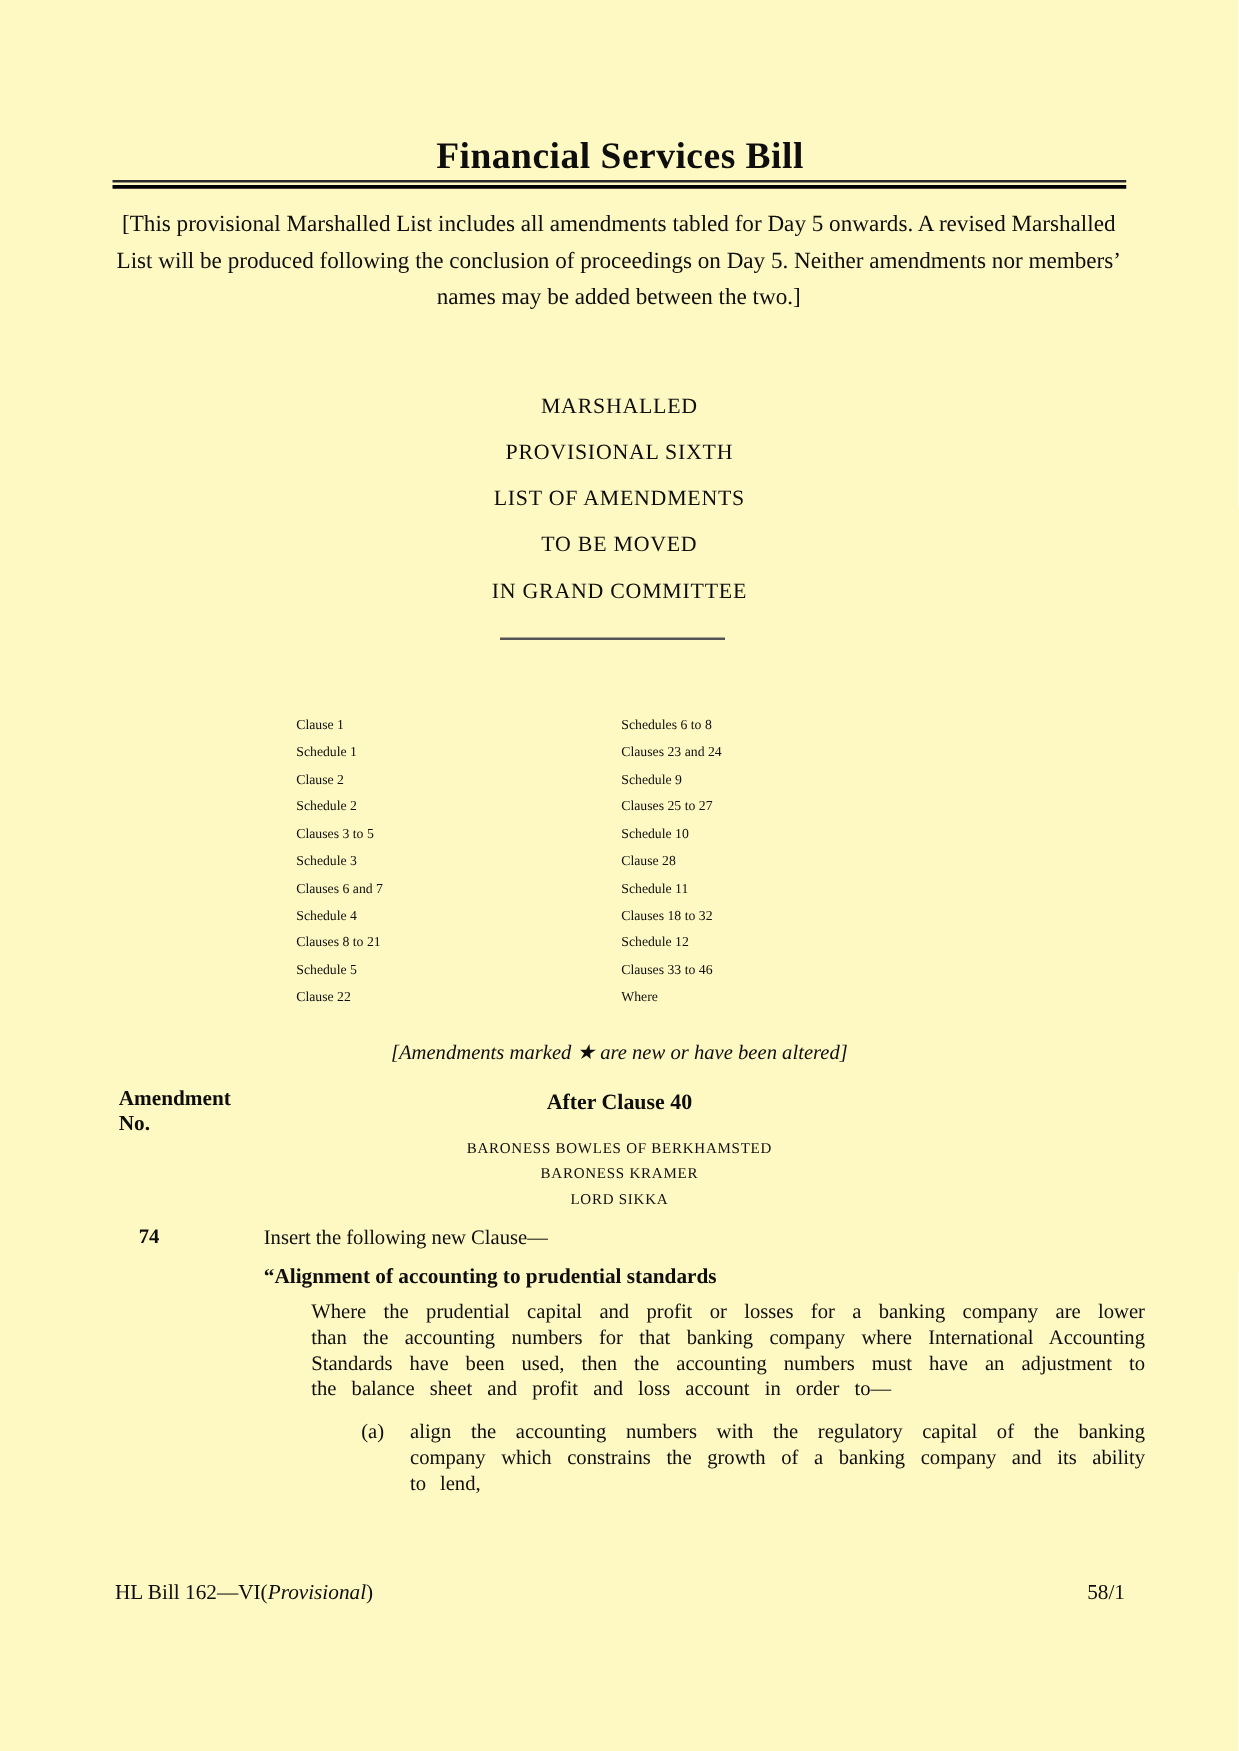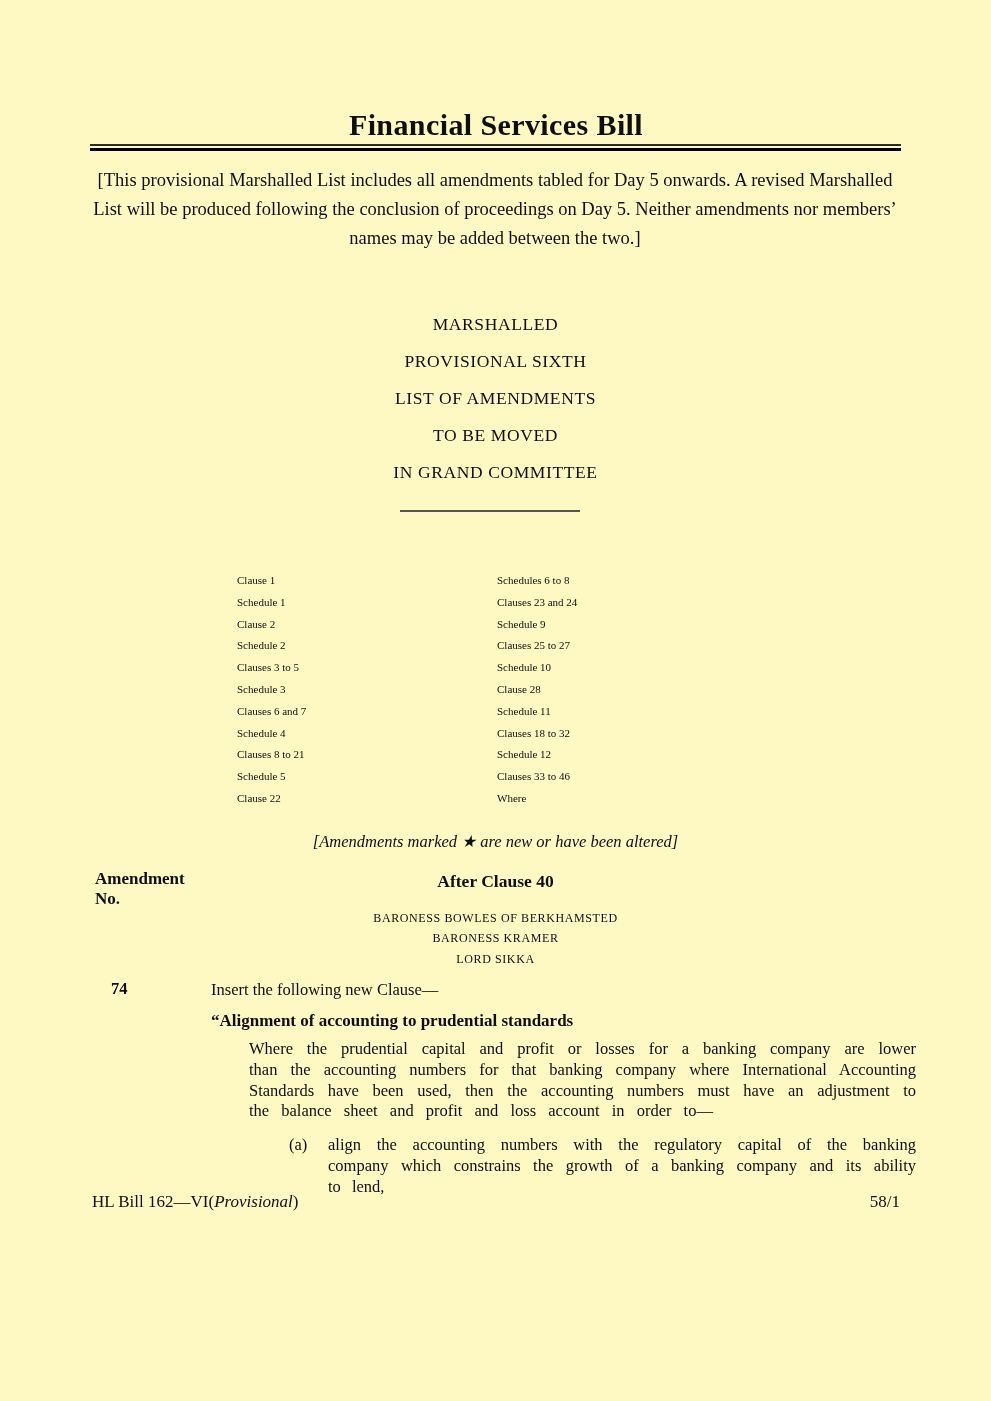--- a/index.html
+++ b/index.html
@@ -61,21 +61,21 @@
   .clause-body {
     margin:8px 0 0 38px; width:667px;
     text-align:justify; line-height:20.8px; word-spacing:8px;
   }
   .sub-item {
     position:relative; margin:12px 0 0 117px; width:588px;
     text-align:justify; line-height:21px; word-spacing:7px;
   }
   .sub-marker { position:absolute; left:-39px; top:0; word-spacing:normal; }
   .footer {
-    position:absolute; top:1192px; left:92px; right:91px;
+    position:absolute; top:1264px; left:92px; right:91px;
     display:flex; justify-content:space-between; font-size:17px;
   }
   .footer .it { font-style:italic; }
 </style>
 </head>
 <body>
 
 <div class="page">
 
   <div class="title">Financial Services Bill</div>

